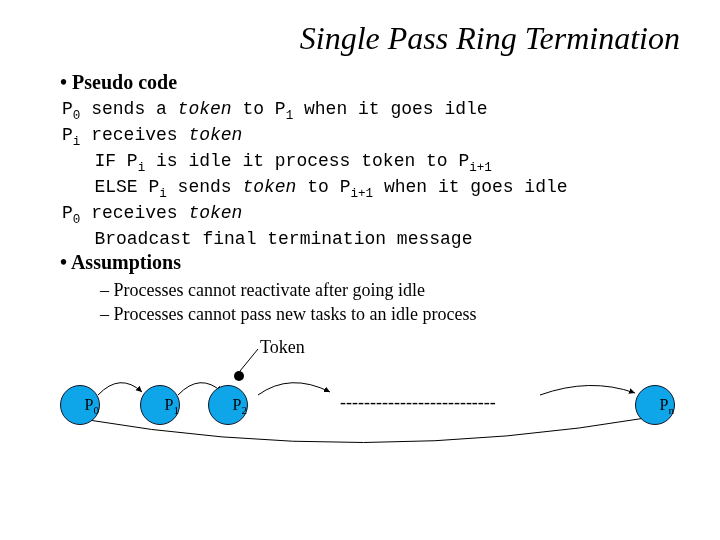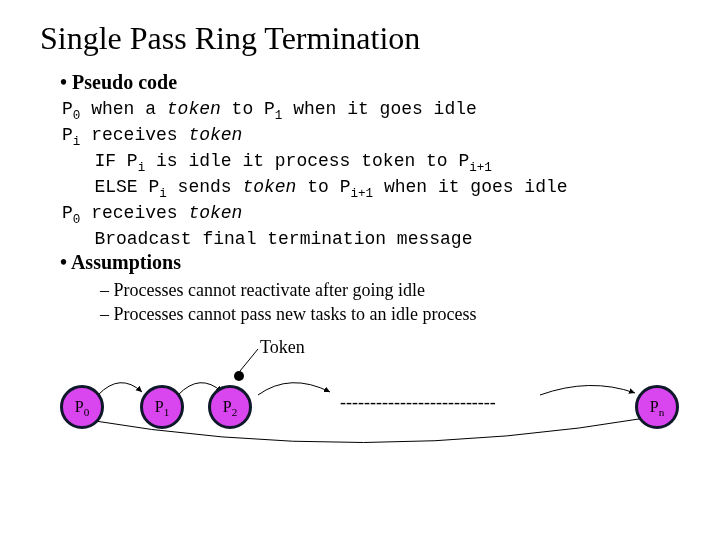--- a/index.html
+++ b/index.html
@@ -8,22 +8,23 @@
     width: 720px;
     height: 540px;
     box-sizing: border-box;
     font-family: "Times New Roman", Times, serif;
     color: #000;
     background: #fff;
   }
   h1 {
     font-size: 32px;
     font-weight: normal;
-    text-align: left;
+    text-align: right;
     margin: 0 0 14px 0;
+    font-style: italic;
   }
   .bullet {
     font-size: 20px;
     margin-left: 20px;
     margin-bottom: 4px;
   }
   .bullet::before {
     content: "• ";
   }
   .bold { font-weight: bold; }
@@ -44,26 +45,26 @@
   .dash::before { content: "– "; }
   .diagram {
     position: relative;
     height: 120px;
     margin-top: 10px;
   }
   .node {
     position: absolute;
     width: 38px;
     height: 38px;
-    border: 3px solid #0f172a;
+    border: 1px solid #0f172a;
     border-radius: 50%;
-    text-align: center;
+    text-align: right;
     line-height: 38px;
     font-size: 16px;
-    background: #d946ef;
+    background: #0ea5e9;
   }
   .dots {
     position: absolute;
     font-size: 18px;
     letter-spacing: 0;
   }
   .token-label {
     position: absolute;
     font-size: 18px;
   }
@@ -79,21 +80,21 @@
     width: 640px; height: 120px;
   }
 </style>
 </head>
 <body>
 
 <h1>Single Pass Ring Termination</h1>
 
 <div class="bullet bold">Pseudo code</div>
 
-<div class="code"><span>P</span><sub>0</sub><span> when a </span><i>token</i><span> to P</span><sub>1</sub><span> when it goes idle</span>
+<div class="code"><span>P</span><sub>0</sub><span> sends a </span><i>token</i><span> to P</span><sub>1</sub><span> when it goes idle</span>
 <span>P</span><sub>i</sub><span> receives </span><i>token</i>
 <span>   IF P</span><sub>i</sub><span> is idle it process token to P</span><sub>i+1</sub>
 <span>   ELSE P</span><sub>i</sub><span> sends </span><i>token</i><span> to P</span><sub>i+1</sub><span> when it goes idle</span>
 <span>P</span><sub>0</sub><span> receives </span><i>token</i>
 <span>   Broadcast final termination message</span></div>
 
 <div class="bullet bold">Assumptions</div>
 <div class="dash">Processes cannot reactivate after going idle</div>
 <div class="dash">Processes cannot pass new tasks to an idle process</div>
 

